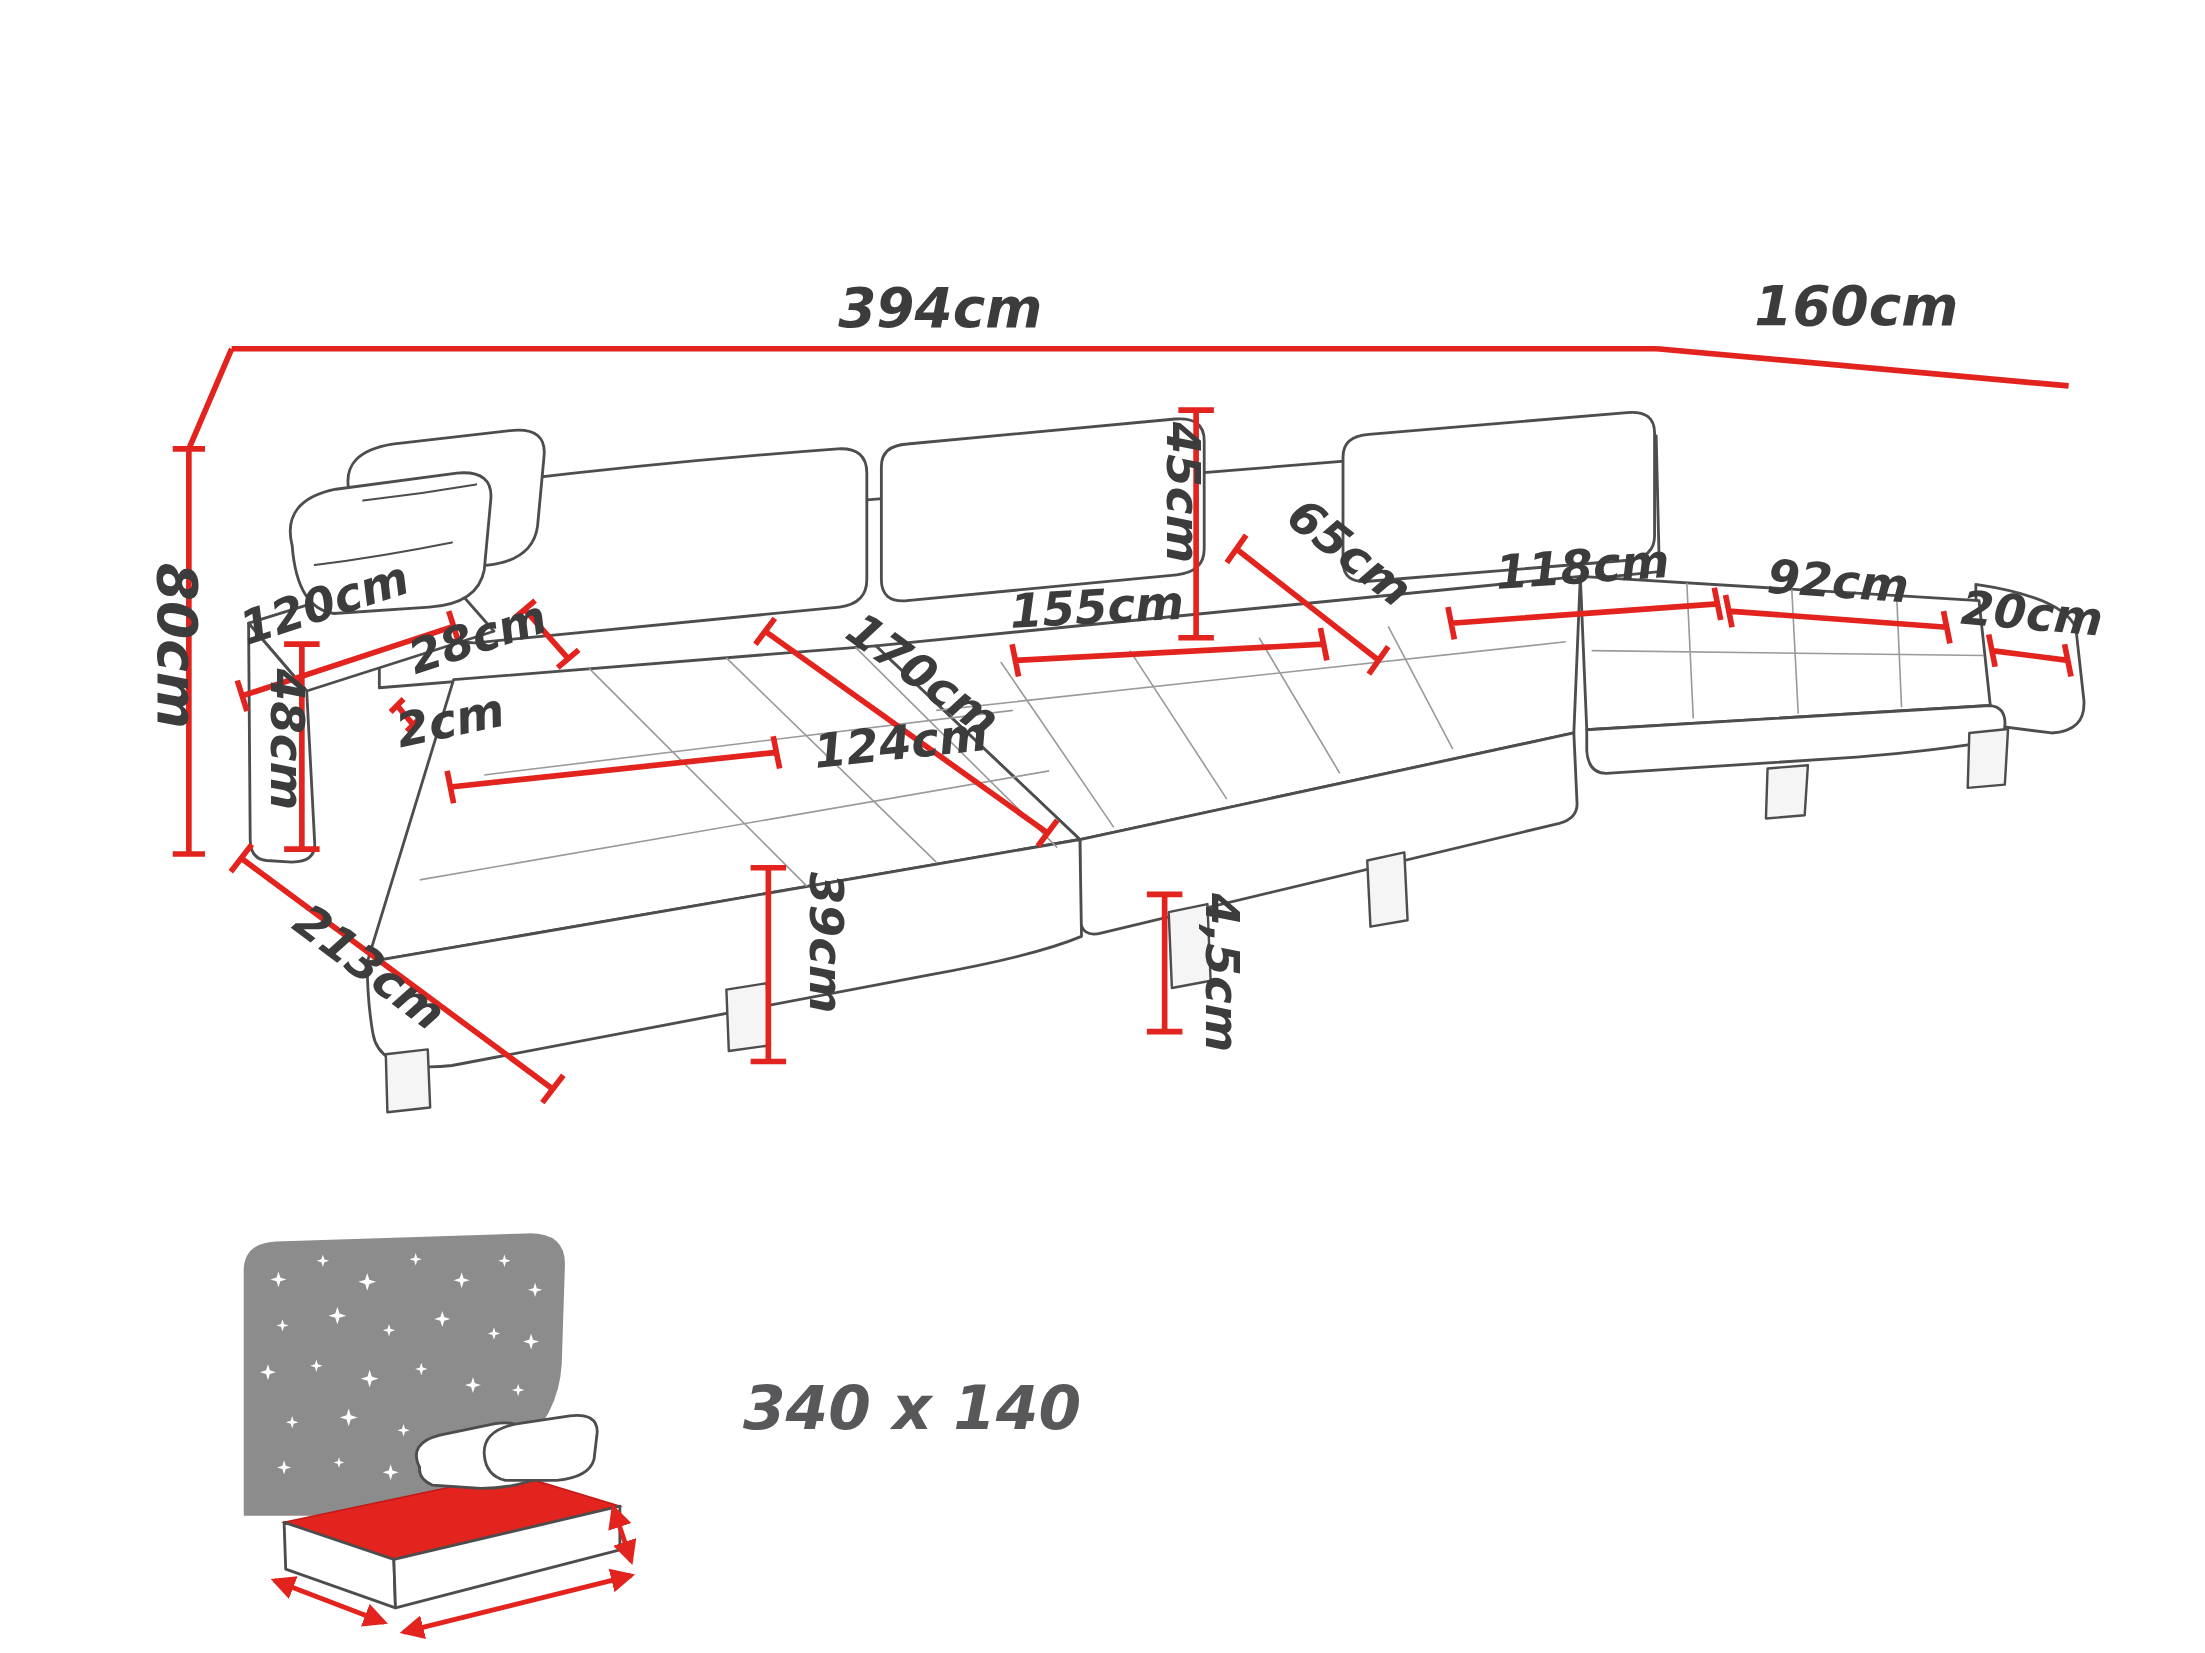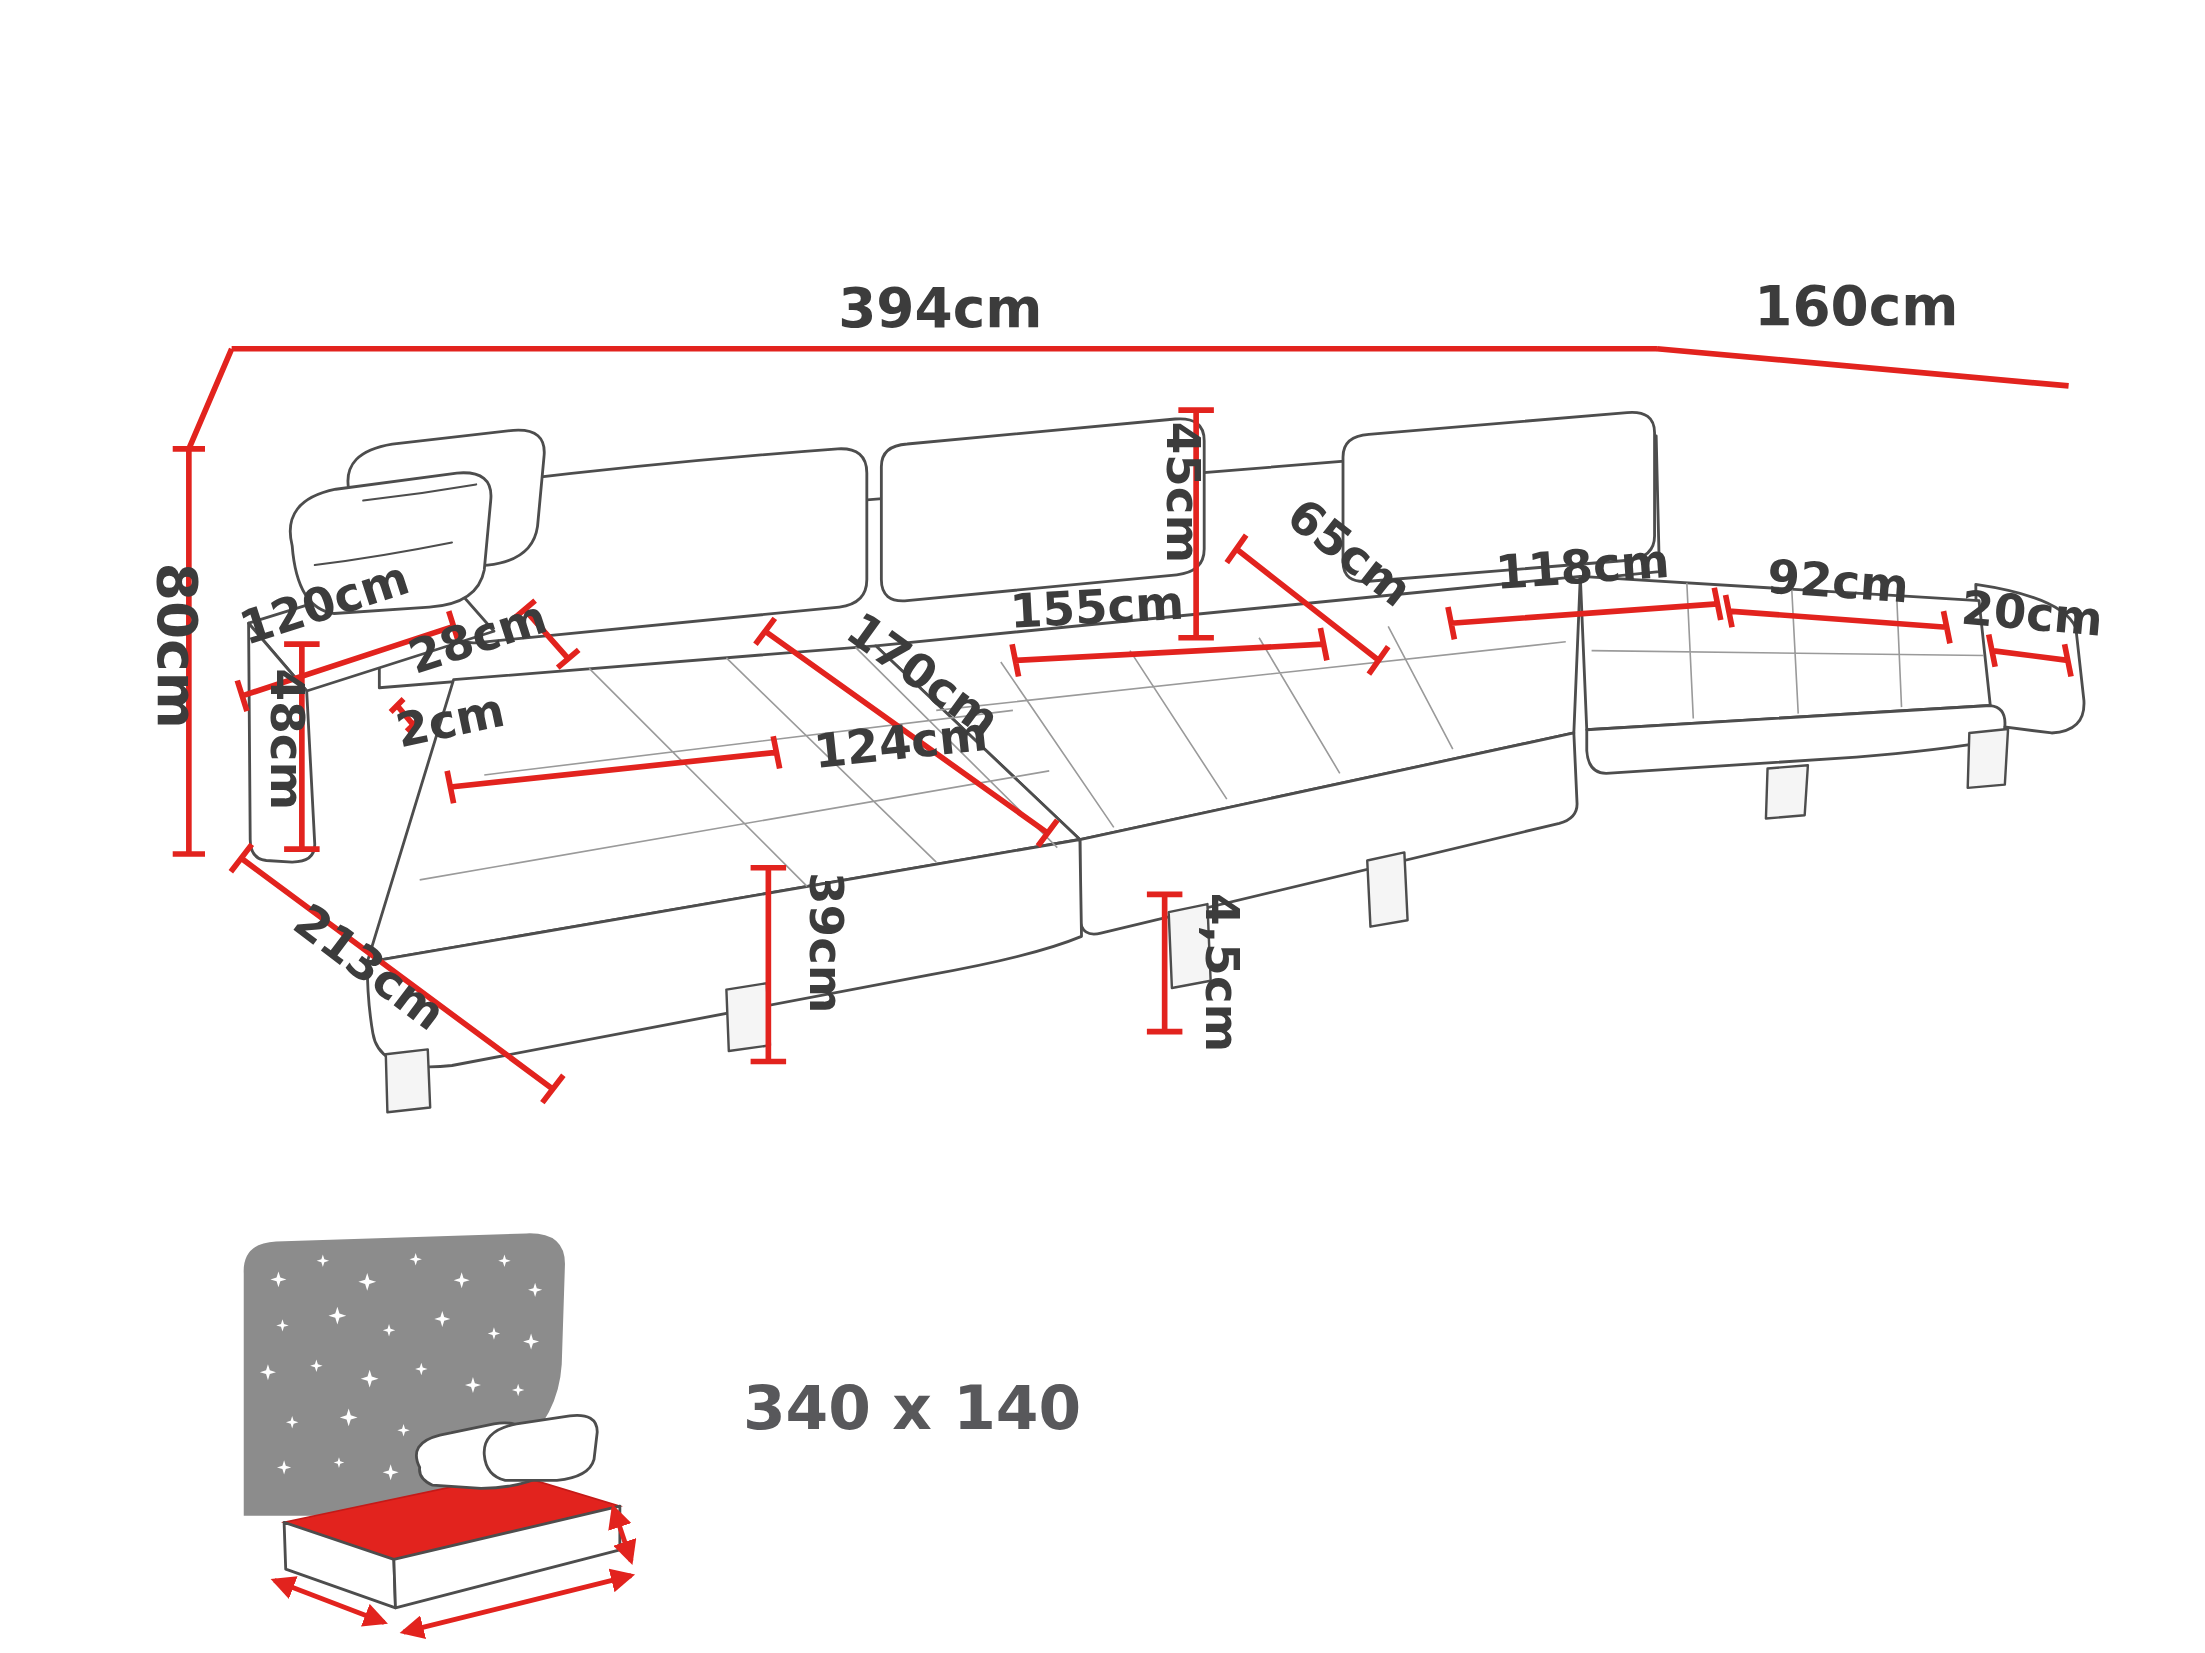--- a/index.html
+++ b/index.html
@@ -1,17 +1,17 @@
 <!DOCTYPE html>
 <html style="font-size:13px"><head>
 <meta charset="utf-8">
 <style>
   html,body{margin:0;padding:0;background:#ffffff;}
   body{width:2205px;height:1654px;overflow:hidden;}
-  .canvas{position:relative;width:2205px;height:1654px;background:#ffffff;}
+  .canvas{position:relative;width:2205px;height:1654px;background:#ffffff;font-style:italic;}
   svg{display:block;}
   .dim{font-family:"DejaVu Sans","Liberation Sans",sans-serif;font-weight:bold;fill:#3c3c3c;font-size:58px;text-anchor:middle;}
   .dim-lg{font-size:68px;}
   .sleep{font-family:"DejaVu Sans","Liberation Sans",sans-serif;font-weight:bold;fill:#58585b;font-size:76px;text-anchor:middle;}
   .red{stroke:#e2231e;stroke-width:7;fill:none;stroke-linecap:butt;}
   .redthin{stroke:#e2231e;stroke-width:6;fill:none;}
   .outl{stroke:#4d4d4d;stroke-width:3.5;fill:#ffffff;stroke-linejoin:round;}
   .outl-open{stroke:#4d4d4d;stroke-width:2.5;fill:none;stroke-linejoin:round;stroke-linecap:round;}
   .quilt{stroke:#9a9a9a;stroke-width:2;fill:none;}
   .foot{stroke:#4d4d4d;stroke-width:3;fill:#f5f5f5;stroke-linejoin:round;}

